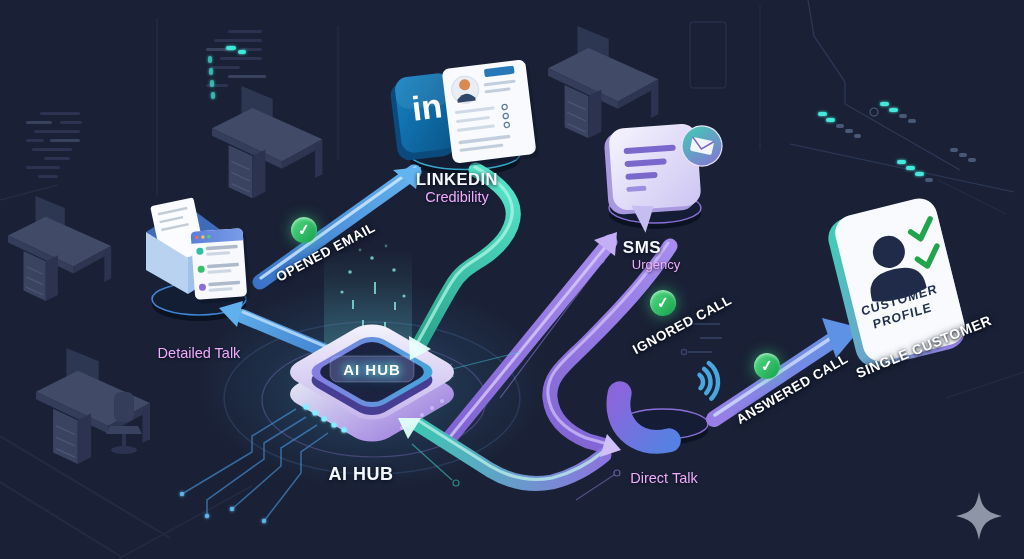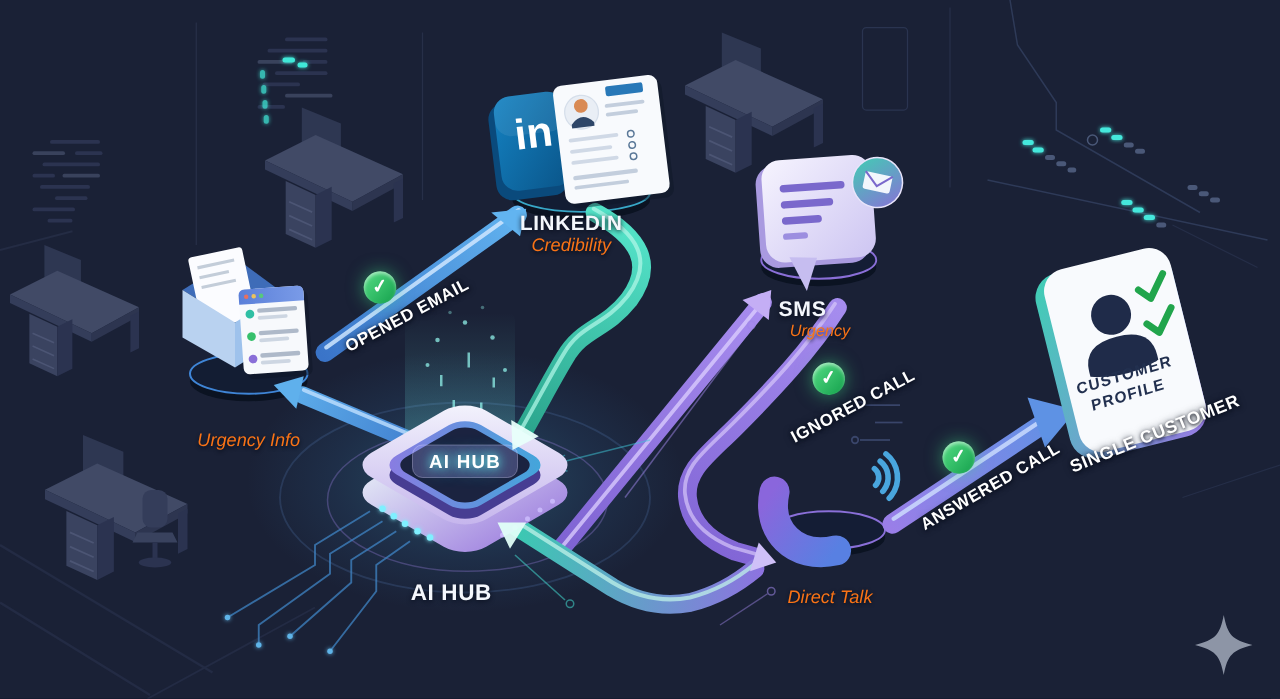--- a/index.html
+++ b/index.html
@@ -1,21 +1,21 @@
 <!DOCTYPE html>
 <html><head>
 <meta charset="utf-8">
 <style>
   html,body{margin:0;padding:0;background:#10162a;}
   .scene{position:relative;width:1024px;height:559px;background:#1a2136;overflow:hidden;
          font-family:"Liberation Sans",sans-serif;}
   .scene svg.base{position:absolute;left:0;top:0;}
   .ov{position:absolute;text-align:center;white-space:nowrap;}
   .lbl{font-weight:bold;color:#f4f7fc;letter-spacing:.5px;text-shadow:0 1px 4px rgba(5,10,22,.9);}
-  .sub{color:#f97316;text-shadow:0 1px 3px rgba(5,10,22,.8);font-style:italic;}
+  .sub{color:#f0abfc;text-shadow:0 1px 3px rgba(5,10,22,.8);}
   .flow{font-weight:bold;color:#fff;font-size:13.5px;letter-spacing:.6px;
         text-shadow:0 1px 3px rgba(5,10,22,.95), 0 0 6px rgba(10,16,30,.6);}
   .check{position:absolute;width:26px;height:26px;border-radius:50%;
          background:linear-gradient(140deg,#55dd85,#14a04c);
          box-shadow:0 0 14px rgba(62,220,130,.55), inset 0 2px 3px rgba(255,255,255,.5);
          color:#fff;font-weight:bold;font-size:15px;line-height:26px;text-align:center;
          transform:rotate(-8deg);}
   .cardtitle{position:absolute;font-weight:bold;color:#22304f;font-size:12.5px;
              letter-spacing:1px;line-height:1.3;text-align:center;white-space:nowrap;}
   .logoin{position:absolute;font-weight:bold;color:#fff;font-size:34px;text-align:center;}
@@ -444,21 +444,21 @@
     </g>
     <g stroke="#21a54c" stroke-width="5.5" fill="none" stroke-linecap="round" stroke-linejoin="round">
       <path d="M 22 -44 L 30 -35 L 44 -52"></path>
       <path d="M 22 -16 L 30 -7 L 44 -24"></path>
     </g>
   </g>
 
   <path d="M 979 492 C 982 508 986 512 1002 516 C 986 520 982 524 979 540 C 976 524 972 520 956 516 C 972 512 976 508 979 492 Z" fill="#9aa2b2" opacity="0.9"></path>
 </svg>
 
-  <div class="ov sub" style="left:139px;top:345px;width:120px;font-size:14.5px;">Urgency Info</div>
+  <div class="ov sub" style="left:139px;top:345px;width:120px;font-size:14.5px;">Detailed Talk</div>
 
   <div class="ov lbl" style="left:397px;top:170px;width:120px;font-size:16.5px;">LINKEDIN</div>
   <div class="ov sub" style="left:397px;top:189px;width:120px;font-size:14.5px;">Credibility</div>
   <div class="logoin" style="left:401px;top:88px;width:52px;transform:rotate(-7deg);">in</div>
 
   <div class="ov lbl" style="left:592px;top:238px;width:100px;font-size:17px;">SMS</div>
   <div class="ov sub" style="left:606px;top:257px;width:100px;font-size:13px;">Urgency</div>
 
   <div class="ov sub" style="left:604px;top:470px;width:120px;font-size:14.5px;">Direct Talk</div>
 

